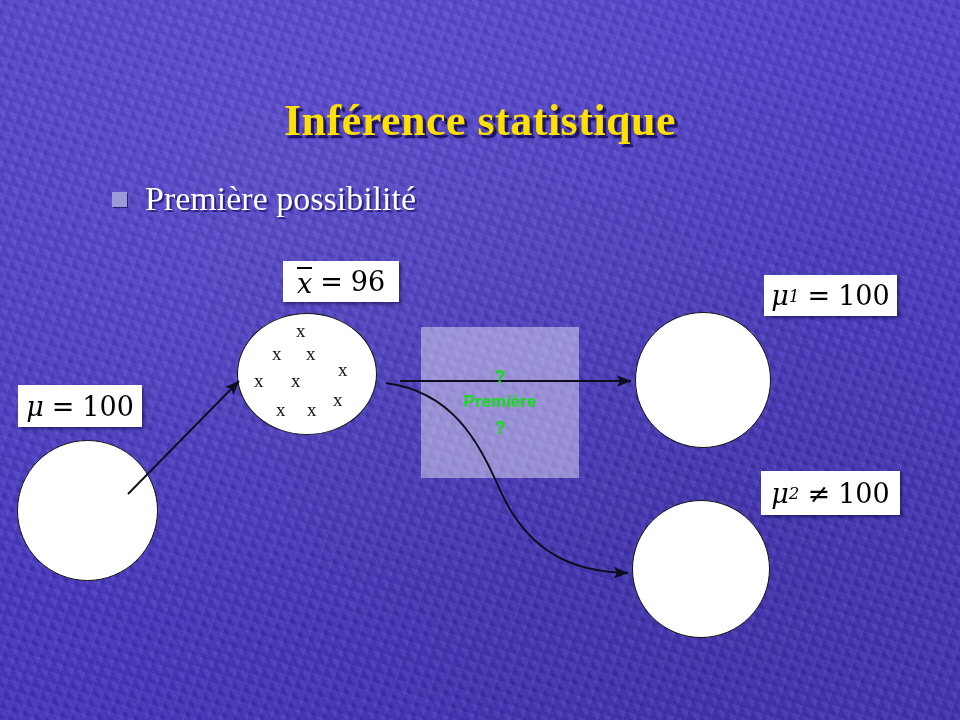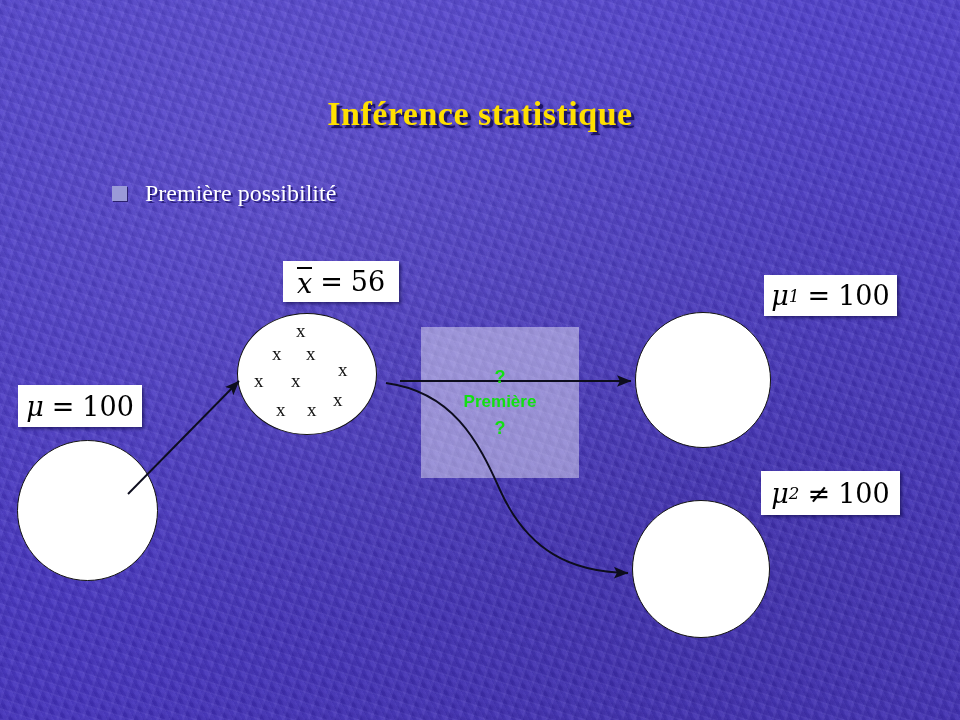--- a/index.html
+++ b/index.html
@@ -24,21 +24,21 @@
       linear-gradient(#5040cc, #4331bd);
   }
 
   
   #title {
     position: absolute;
     left: 0;
     top: 95px;
     width: 960px;
     text-align: center;
-    font-size: 34px;
+    font-size: 44px;
     font-weight: bold;
     color: #ffe000;
     letter-spacing: 0.5px;
     text-shadow: 3px 3px 0 #1d1466, 3px 3px 2px #1d1466;
     white-space: nowrap;
   }
 
   
   #bullet-row {
     position: absolute;
@@ -49,21 +49,21 @@
   }
   #bullet-square {
     width: 15px;
     height: 15px;
     background: #9a9ad8;
     box-shadow: 1px 1px 0 #2a2070;
     margin-right: 18px;
     flex: 0 0 auto;
   }
   #bullet-text {
-    font-size: 24px;
+    font-size: 34px;
     color: #ffffff;
     text-shadow: 2px 2px 0 #2b2080;
     white-space: nowrap;
   }
 
   
   .formula-box {
     position: absolute;
     background: #ffffff;
     box-shadow: 2px 2px 3px rgba(10,5,60,0.55);
@@ -175,21 +175,21 @@
 
   <div class="formula-box" id="box-mu">
     <span class="mvar">μ</span>
       <span class="op">=</span>
       <span class="mnum">100</span>
   </div>
 
   <div class="formula-box" id="box-xbar">
     <span class="mvar overbar">x</span>
       <span class="op">=</span>
-      <span class="mnum">56</span>
+      <span class="mnum">96</span>
   </div>
 
   <div class="formula-box" id="box-mu1">
     <span class="mvar">μ</span>
       <span class="mvar sub">1</span>
       <span class="op">=</span>
       <span class="mnum">100</span>
   </div>
 
   <div class="formula-box" id="box-mu2">

